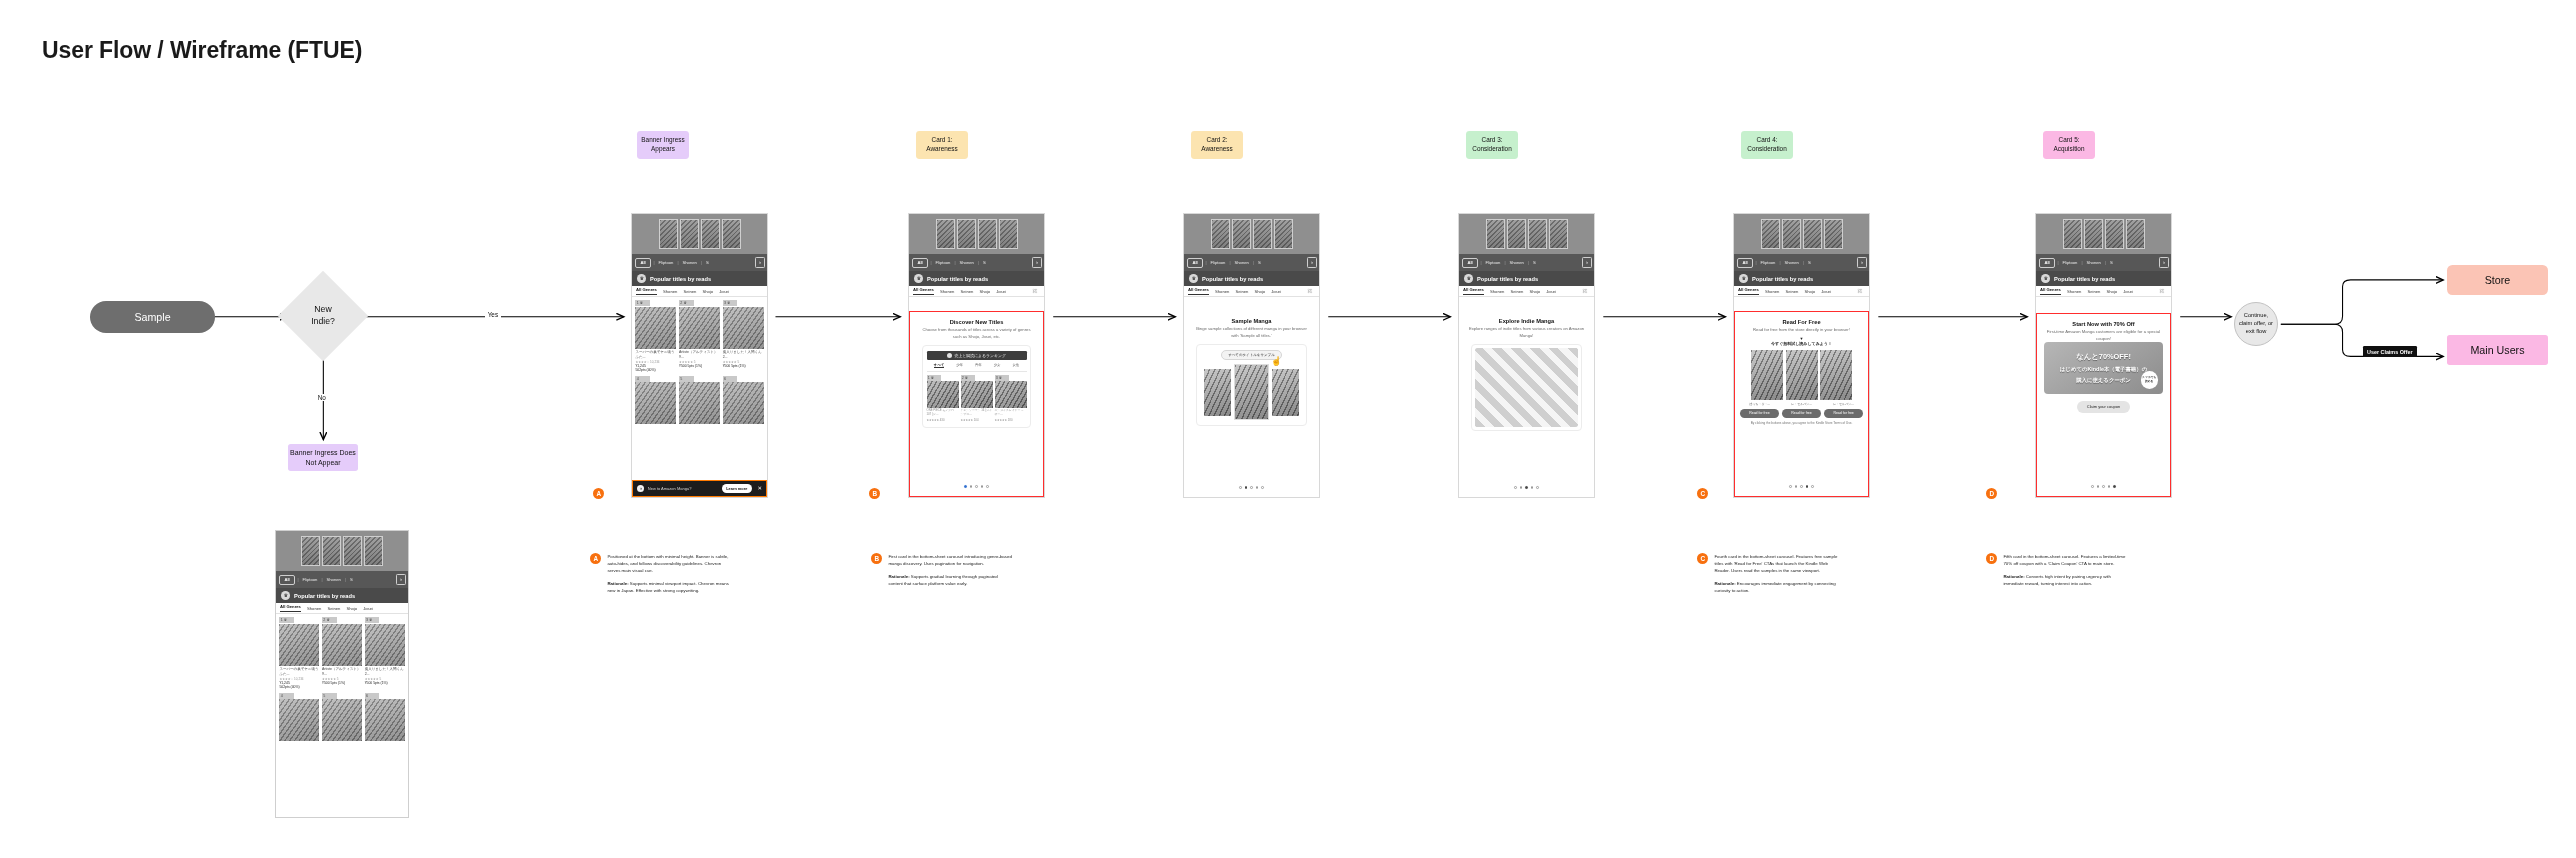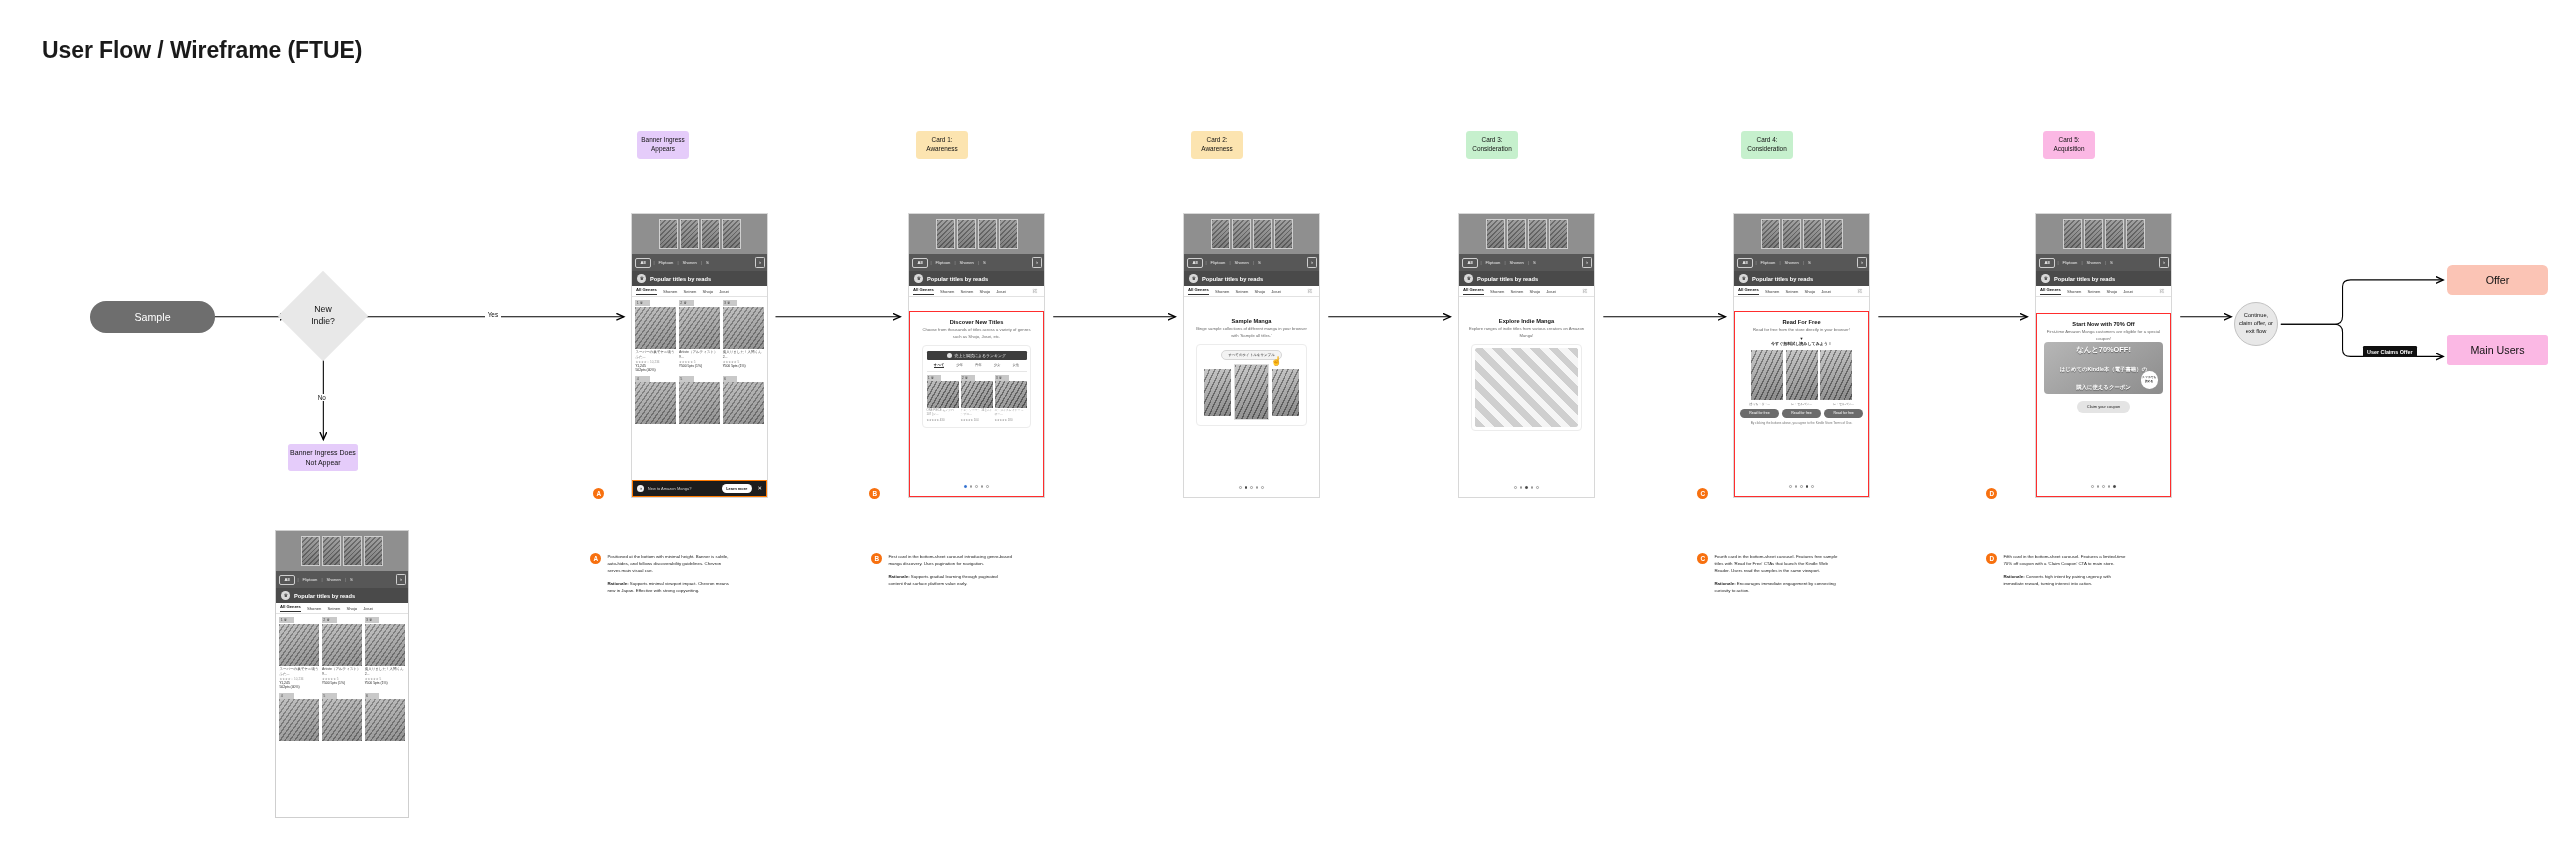--- a/index.html
+++ b/index.html
@@ -225,21 +225,21 @@
     font-size: 3.5px; padding: 2.3px 0; text-align: center; flex: 1;
   }
   .claim-btn {
     border-radius: 8px; background: #e4e4e4; color: #222;
     font-size: 4px; padding: 3.4px 9.4px; text-align: center;
   }
   .coupon {
     width: 100%; height: 52px; border-radius: 4px; position: relative; overflow: hidden;
     background: linear-gradient(145deg, #b6b6b6, #8c8c8c);
     display: flex; flex-direction: column; align-items: center; justify-content: center;
-    color: #fff; font-weight: bold; gap: 11px;
+    color: #fff; font-weight: bold; gap: 4px;
   }
   .coupon .l1 { font-size: 7.4px; text-shadow: 0 0.7px 0.7px rgba(0,0,0,.4); }
   .coupon .l2 { font-size: 5.4px; text-shadow: 0 0.7px 0.7px rgba(0,0,0,.4); }
   .coupon .l3 { font-size: 5.4px; text-shadow: 0 0.7px 0.7px rgba(0,0,0,.4); }
   .coupon .badge {
     position: absolute; right: 5.4px; bottom: 5.4px; width: 17.4px; height: 17.4px;
     border-radius: 50%; background: #fff; color: #333; font-size: 2.8px;
     display: flex; flex-direction: column; align-items: center; justify-content: center;
     line-height: 1.3;
   }
@@ -333,21 +333,21 @@
     <span>Banner Ingress Does</span>
     <span>Not Appear</span>
   </div>
 
   <div class="node-end-circle">
     <span>Continue,</span>
     <span>claim offer, or</span>
     <span>exit flow</span>
   </div>
 
-  <div class="node-exit">Offer</div>
+  <div class="node-exit">Store</div>
   <div class="node-store">Main Users</div>
   <div class="edge-chip">User Claims Offer</div>
 
   <div id="stage-chips">
   <div class="stage-chip" style="left:637px; background:#e5ccfa;">
     <span>Banner Ingress</span>
     <span>Appears</span>
   </div>
   <div class="stage-chip" style="left:916px; background:#fce4b0;">
     <span>Card 1:</span>

